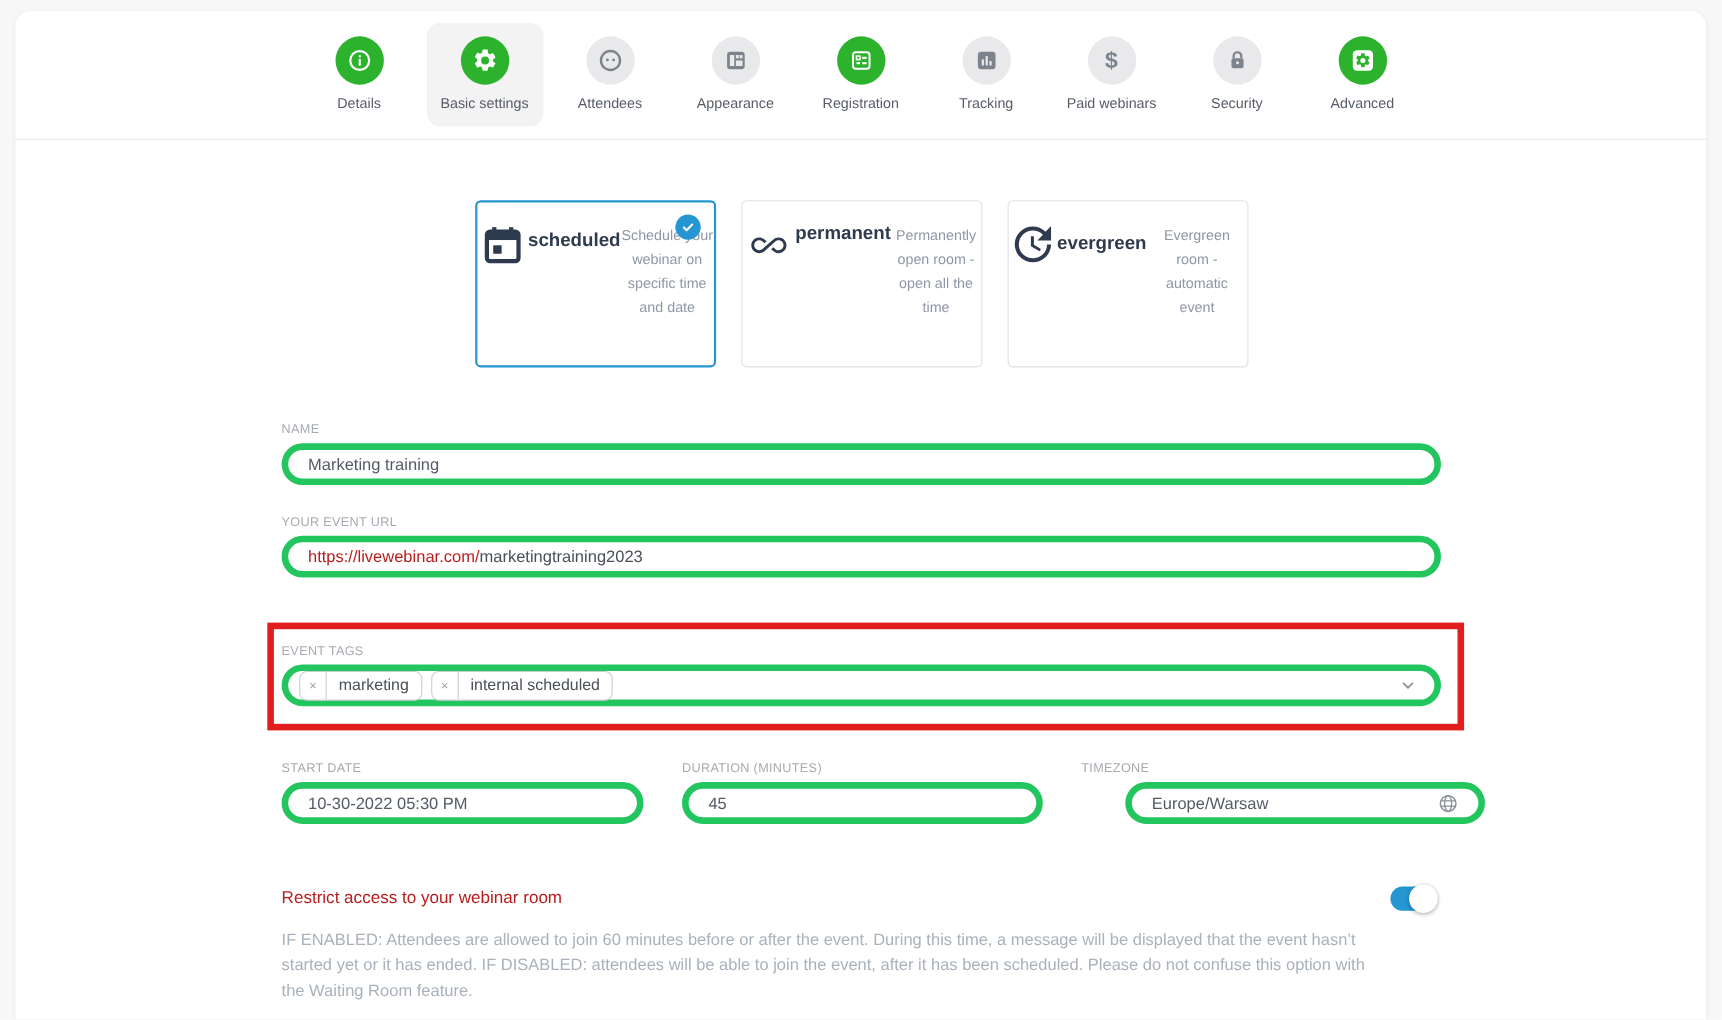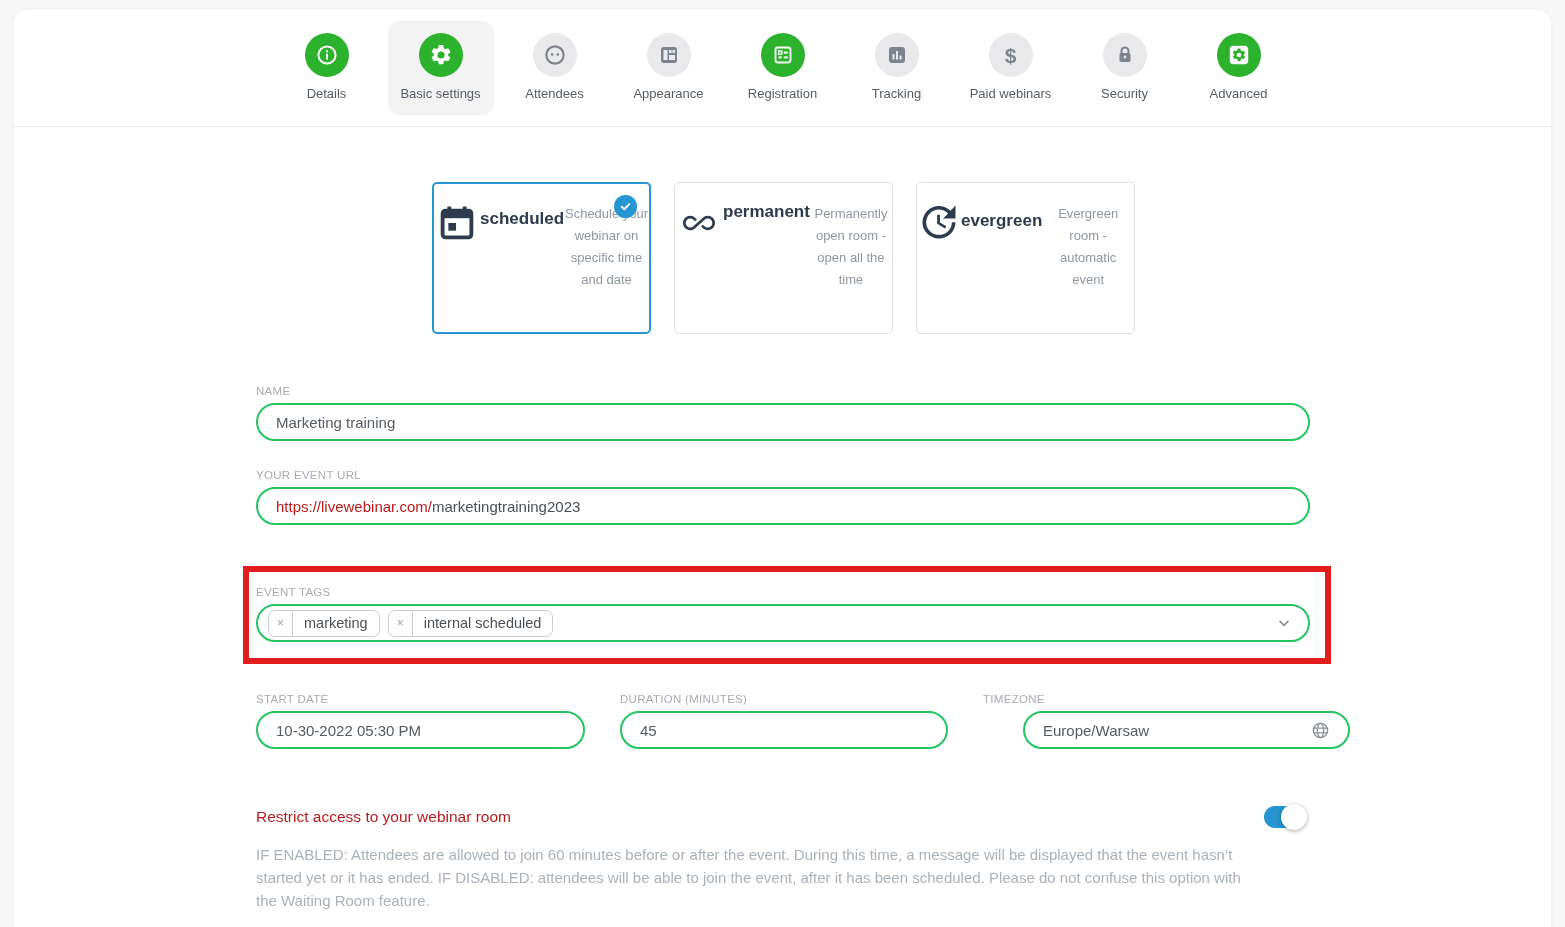--- a/index.html
+++ b/index.html
@@ -50,21 +50,21 @@
     background:#2596d2; border-radius:50%;
     display:flex; align-items:center; justify-content:center;
   }
   
   .field-label {
     position:absolute; font-size:11.5px; letter-spacing:.3px;
     color:#a7abb1; white-space:nowrap;
   }
   .input {
     position:absolute; height:38px; background:#fff;
-    border:2px solid #22c55e; border-radius:19px;
+    border:6px solid #22c55e; border-radius:19px;
     display:flex; align-items:center; padding:0 18px;
     font-size:15px; color:#545b64;
   }
   .url-prefix { color:#b91c1c; }
   .url-value { color:#4a5058; }
   .red-annotation {
     position:absolute; left:229px; top:556px; width:1088px; height:98px;
     border:6px solid #e11d1d; pointer-events:none;
   }
   .tags-input { padding:0 16px 0 10px; }

